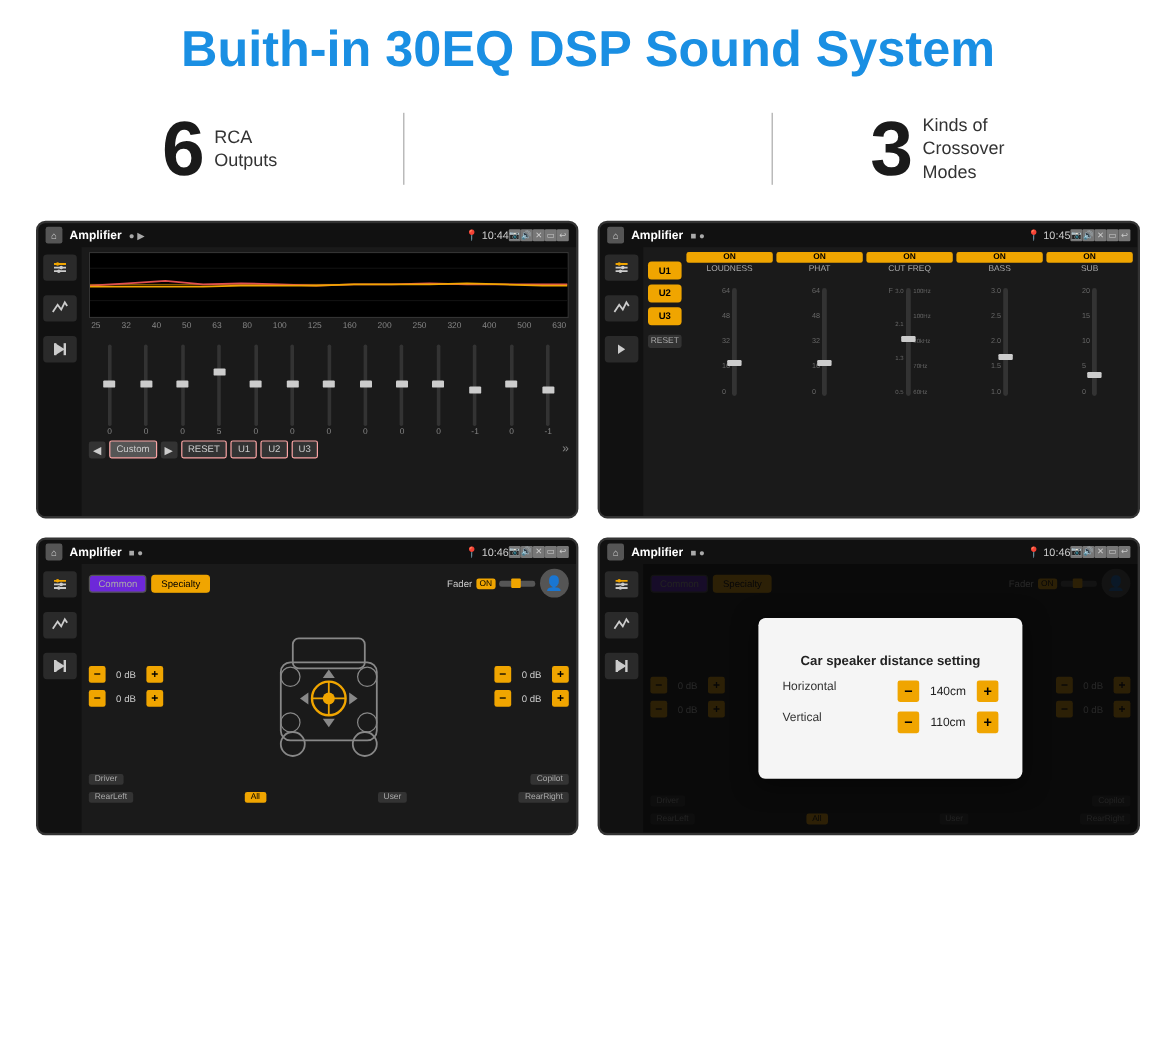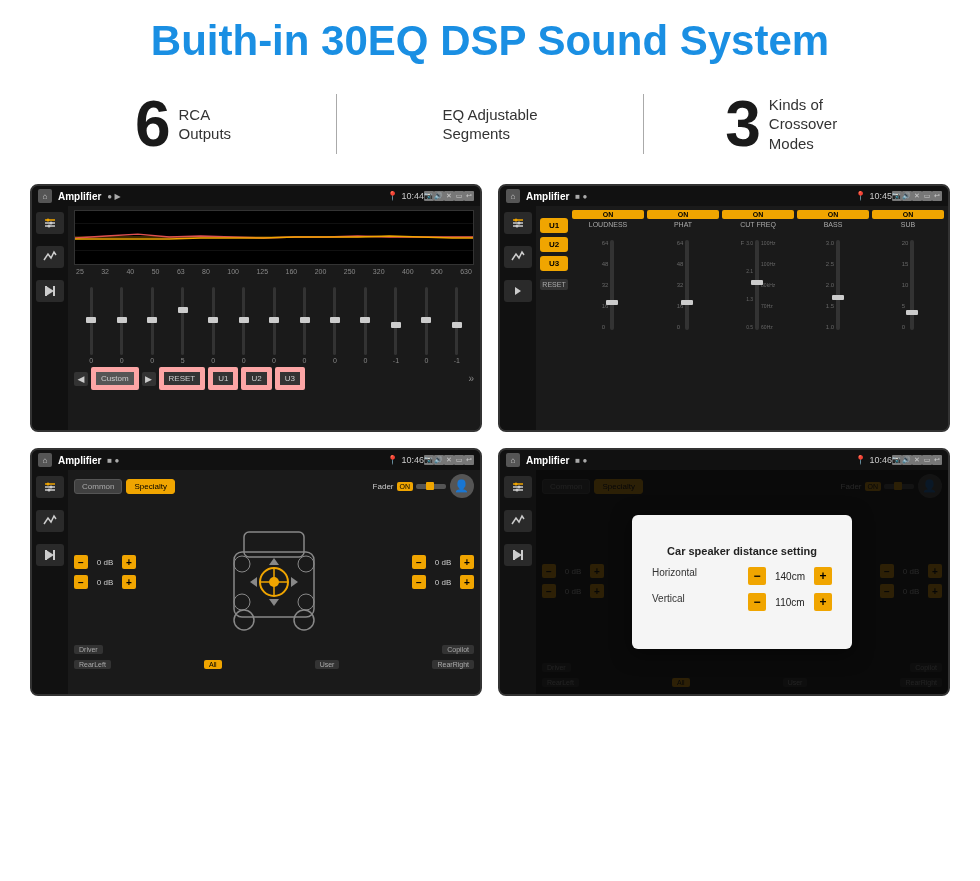--- a/index.html
+++ b/index.html
@@ -219,21 +219,21 @@
       gap: 3px;
       padding: 3px 0 2px;
       align-items: center;
     }
     .eq-btn {
       background: #333;
       color: #ccc;
       font-size: 8px;
       padding: 2px 5px;
       border-radius: 2px;
-      border: 5px solid #fca5a5;
+      border: 1px solid #fca5a5;
     }
     .eq-btn.active {
       background: #555;
     }
     .eq-nav {
       width: 14px;
       height: 14px;
       background: #333;
       border-radius: 2px;
       display: flex;
@@ -365,21 +365,21 @@
       flex-direction: column;
       align-items: center;
       padding: 6px 0;
       gap: 12px;
     }
     .screen3-main {
       flex: 1;
       padding: 4px 6px;
     }
     .tab-btn {
-      background: #404040;
+      background: #6d28d9;
       color: #aaa;
       font-size: 8px;
       padding: 2px 7px;
       border-radius: 3px;
       border: 1px solid #555;
     }
     .tab-btn.active {
       background: #f0a500;
       color: #000;
       border-color: #f0a500;
@@ -602,21 +602,20 @@
   <h1 class="main-title">Buith-in 30EQ DSP Sound System</h1>
 </div>
 
 <div class="stats-row">
   <div class="stat-item">
     <span class="stat-number">6</span>
     <span class="stat-text">RCA<br>Outputs</span>
   </div>
   <div class="stat-divider"></div>
   <div class="stat-item">
-    <span class="stat-text">EQ Adjustable<br>Segments</span>
   </div>
   <div class="stat-divider"></div>
   <div class="stat-item">
     <span class="stat-number">3</span>
     <span class="stat-text">Kinds of<br>Crossover Modes</span>
   </div>
 </div>
 
 <div class="screenshots-grid">
 

